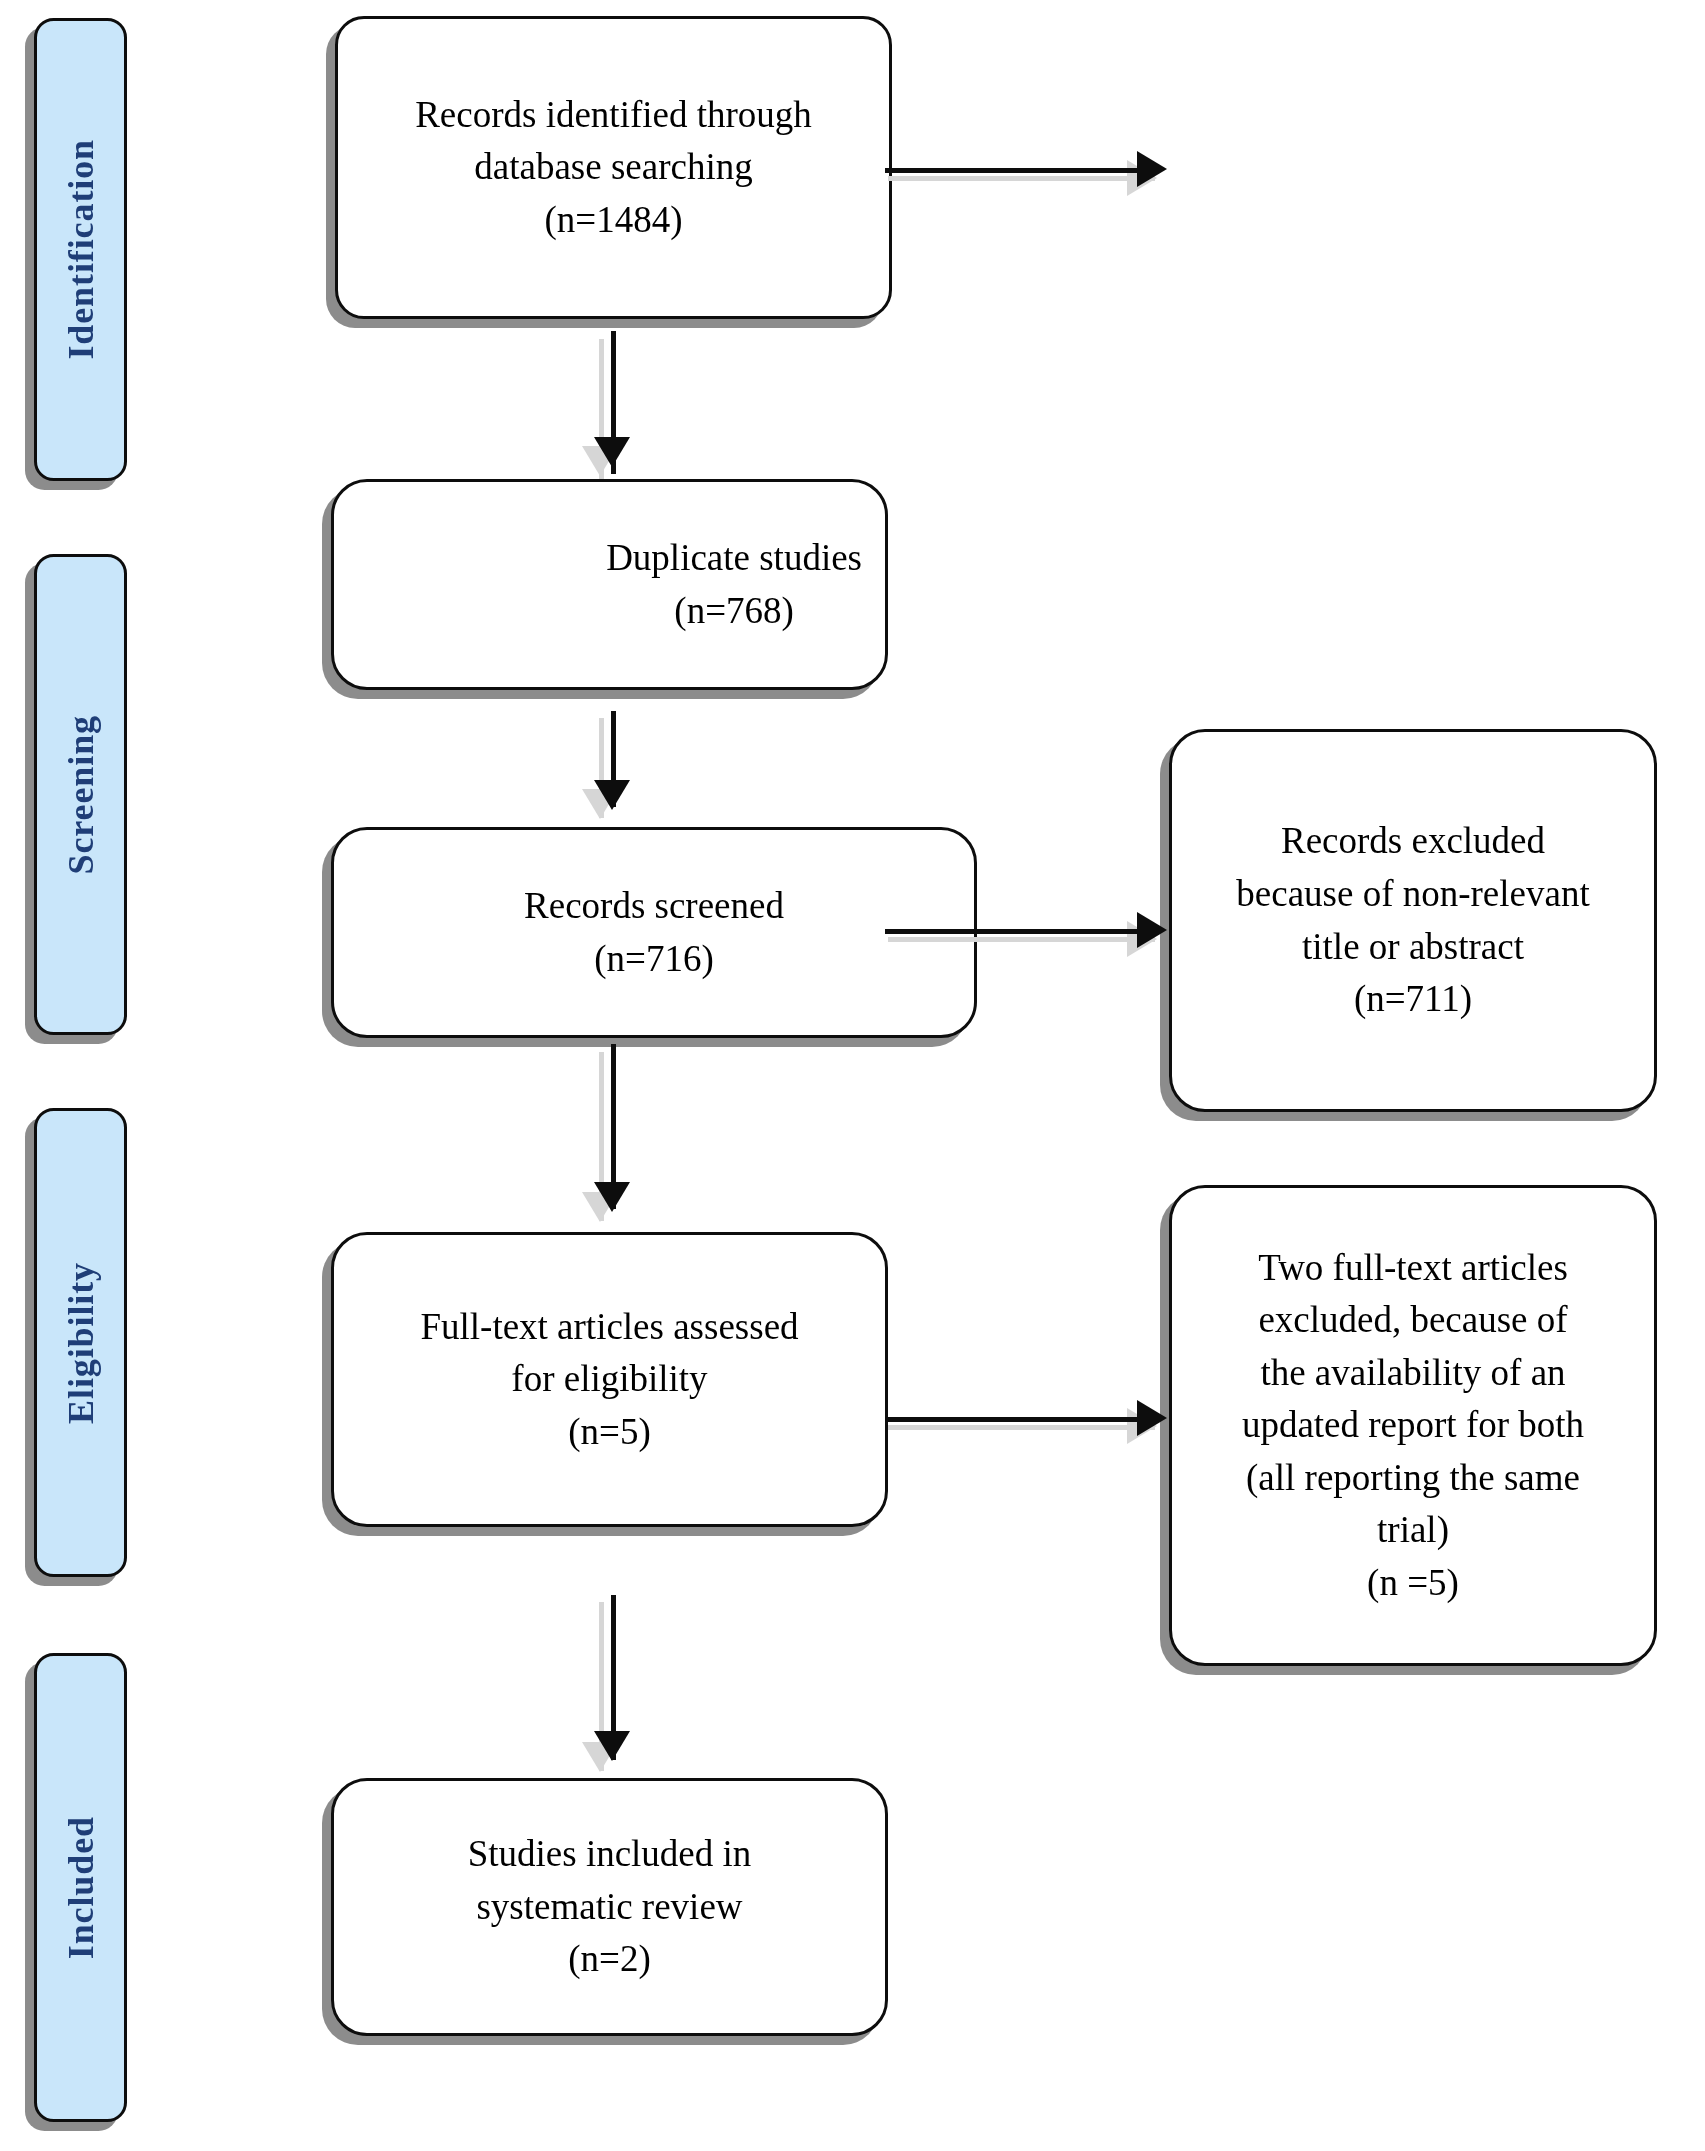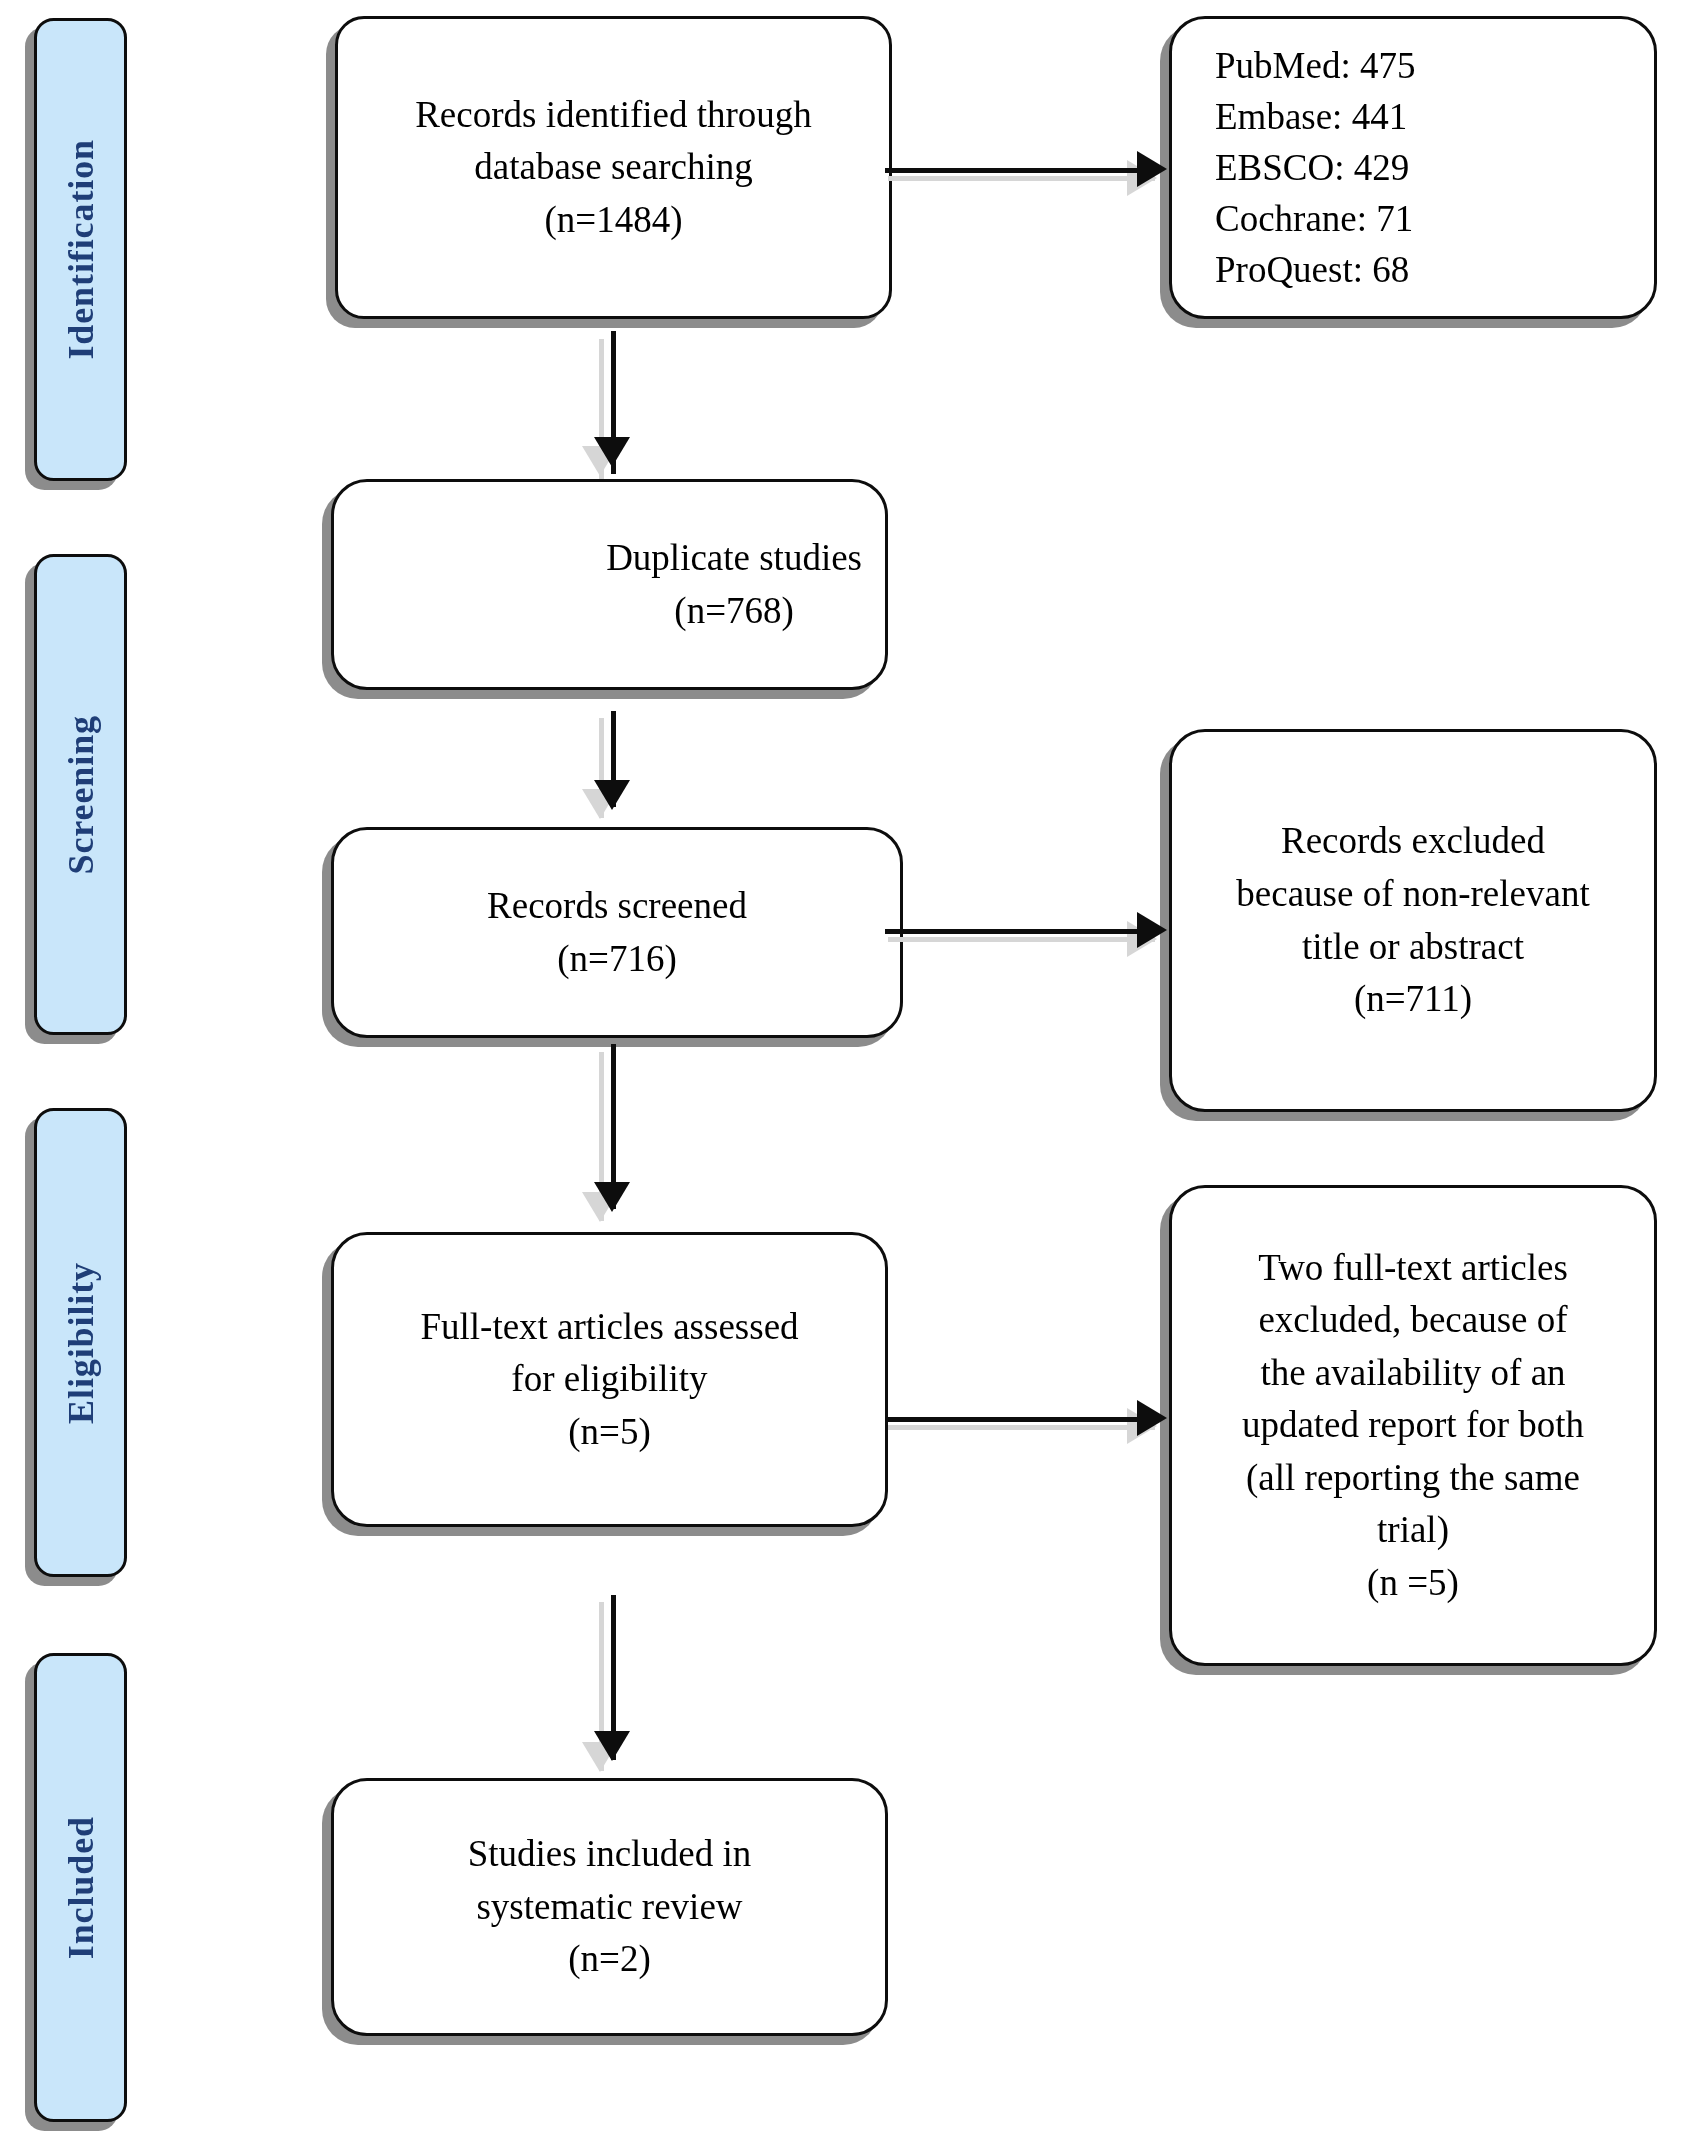--- a/index.html
+++ b/index.html
@@ -140,27 +140,20 @@
   <div class="stage-bar" style="left:34px; top:1653px; width:87px; height:463px;">
     <span class="stage-bar-label">Included</span>
   </div>
 
   <div class="flow-box" style="left:335px; top:16px; width:557px; height:303px;border-radius:29px;">
     <div class="box-text">Records identified through
 database searching
 (n=1484)</div>
   </div>
 
-  <div class="flow-box" style="left:1169px; top:16px; width:488px; height:303px;">
-    <div class="box-text left-align">PubMed: 475
-Embase: 441
-EBSCO: 429
-Cochrane: 71
-ProQuest: 68</div>
-  </div>
 
   <div class="connector">
     <div class="h-line-shadow" style="left:888px; top:176px; width:267px;"></div>
     <div class="arrow-right-shadow" style="left:1127px; top:160px;"></div>
     <div class="h-line" style="left:885px; top:168px; width:258px;"></div>
     <div class="arrow-right" style="left:1137px; top:151px;"></div>
   </div>
 
   <div class="connector">
     <div class="v-line-shadow" style="left:599px; top:339px; height:147px;"></div>
@@ -174,21 +167,21 @@
 (n=768)</div>
   </div>
 
   <div class="connector">
     <div class="v-line-shadow" style="left:599px; top:718px; height:100px;"></div>
     <div class="arrow-down-shadow" style="left:582px; top:789px;"></div>
     <div class="v-line" style="left:611px; top:711px; height:96px;"></div>
     <div class="arrow-down" style="left:594px; top:780px;"></div>
   </div>
 
-  <div class="flow-box" style="left:331px; top:827px; width:572px; height:211px;">
+  <div class="flow-box" style="left:331px; top:827px; width:646px; height:211px;">
     <div class="box-text">Records screened
 (n=716)</div>
   </div>
 
   <div class="flow-box" style="left:1169px; top:713px; width:488px; height:383px;margin-top:16px;">
     <div class="box-text">Records excluded
 because of non-relevant
 title or abstract
 (n=711)</div>
   </div>

